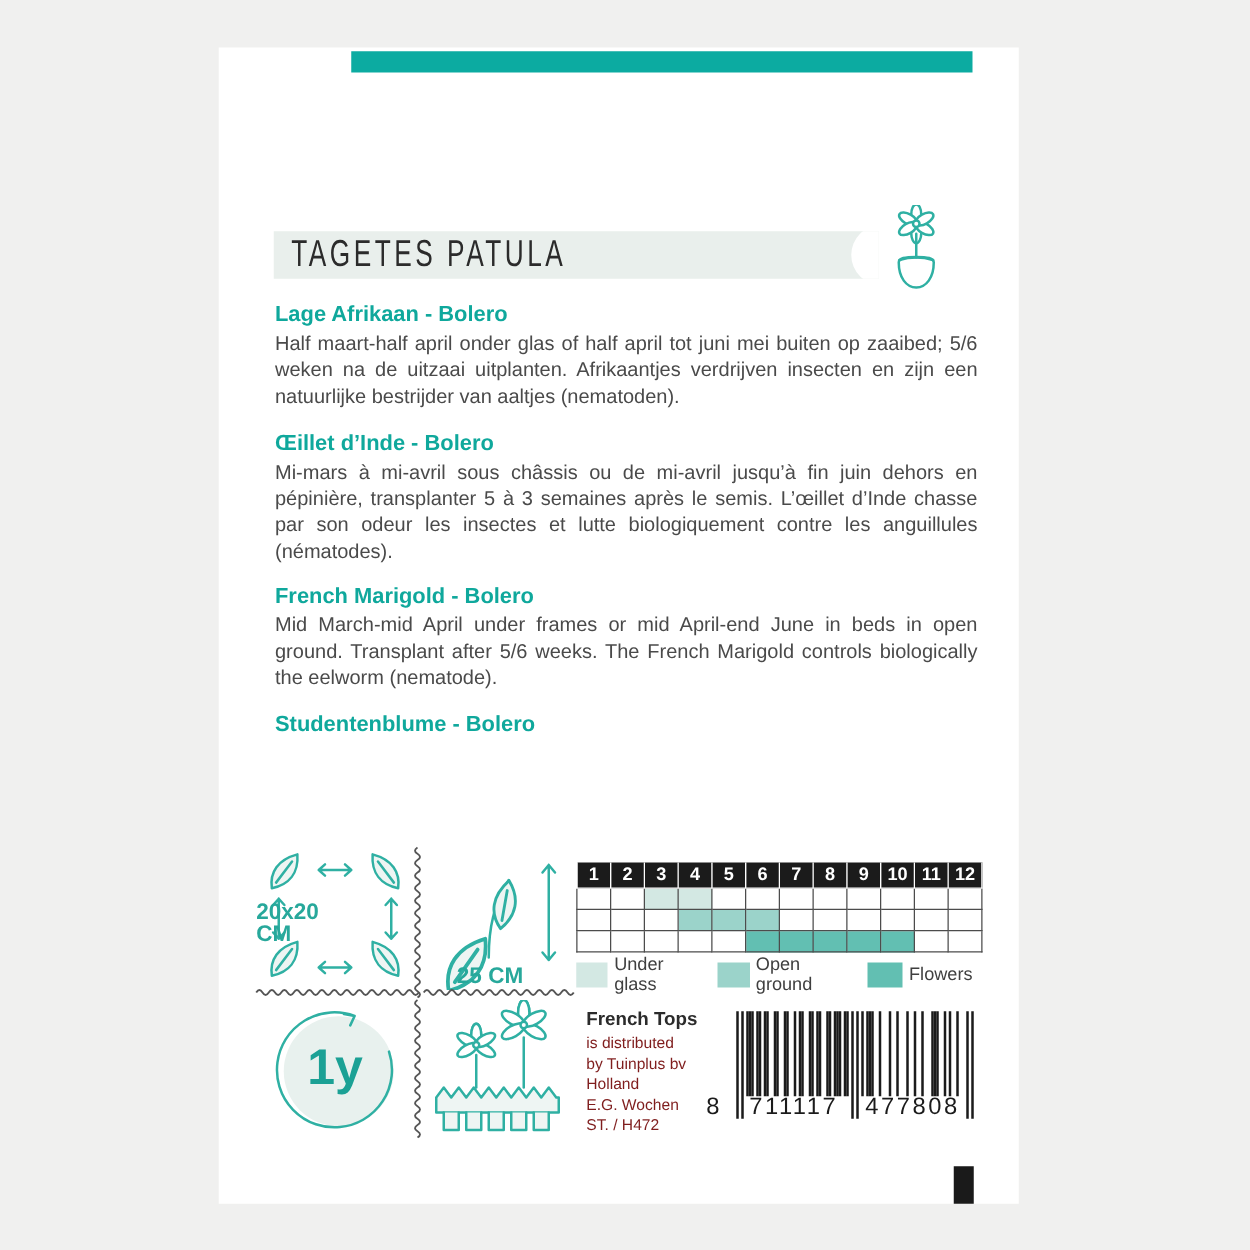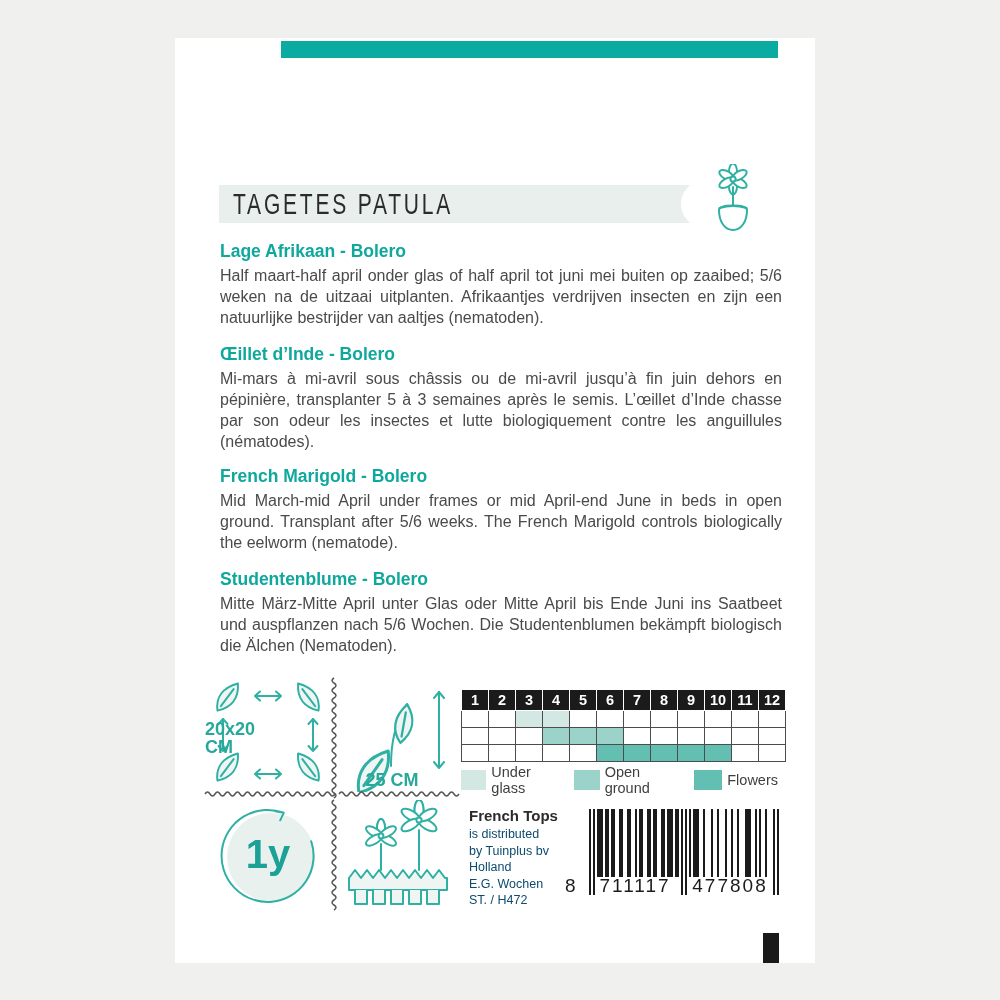--- a/index.html
+++ b/index.html
@@ -46,21 +46,21 @@
     font-weight:700;border:1.5px solid #ffffff;border-top:none;text-align:center;padding:0;}
   .calendar td{width:26px;height:16px;border:1px solid #4c4c4c;padding:0;background:#ffffff;}
   .legend{position:absolute;left:286px;top:726px;width:330px;display:flex;align-items:center;}
   .legend-item{display:flex;align-items:center;margin-right:13px;}
   .legend-item .swatch{width:28px;height:20px;display:inline-block;margin-right:5px;}
   .legend-item .legend-label{font-size:14.5px;color:#3f3f3f;}
 
   
   .distributor{position:absolute;left:294px;top:769px;width:100px;}
   .distributor .brand{font-size:15px;font-weight:700;color:#2b2b2b;margin-bottom:2px;}
-  .distributor .dline{font-size:12.5px;line-height:16.5px;color:#0c4a6e;}
+  .distributor .dline{font-size:12.5px;line-height:16.5px;color:#7f1d1d;}
 
   
   .barcode{position:absolute;left:390px;top:771px;width:214px;height:112px;}
   .bc-first{position:absolute;left:0;top:66px;font-size:19px;color:#1b1b1b;}
   .bars{position:absolute;left:24px;top:0;width:190px;height:88px;}
   .bars .bar{position:absolute;top:0;width:2px;background:#1b1b1b;}
   .bc-num{position:absolute;top:66px;width:88px;text-align:center;font-size:19px;
     letter-spacing:2px;color:#1b1b1b;}
   .bc-num-left{left:26px;}
   .bc-num-right{left:121px;}
@@ -104,21 +104,20 @@
   <div class="sec sec-fr">
     <h2>Œillet d’Inde - Bolero</h2>
     <p>Mi-mars à mi-avril sous châssis ou de mi-avril jusqu’à fin juin dehors en pépinière, transplanter 5 à 3 semaines après le semis. L’œillet d’Inde chasse par son odeur les insectes et lutte biologiquement contre les anguillules (nématodes).</p>
   </div>
   <div class="sec sec-en">
     <h2>French Marigold - Bolero</h2>
     <p>Mid March-mid April under frames or mid April-end June in beds in open ground. Transplant after 5/6 weeks. The French Marigold controls biologically the eelworm (nematode).</p>
   </div>
   <div class="sec sec-de">
     <h2>Studentenblume - Bolero</h2>
-    <p>Mitte März-Mitte April unter Glas oder Mitte April bis Ende Juni ins Saatbeet und auspflanzen nach 5/6 Wochen. Die Studentenblumen bekämpft biologisch die Älchen (Nematoden).</p>
   </div>
 
   <div class="quad q1">
     <svg width="126" height="114" viewBox="0 0 126 114">
       <defs>
         <g id="leaf">
           <path class="tealstroke leaffill" d="M1,25 C1,12 9,3 25,1 C24,16 15,24 1,25 Z"></path>
           <path class="tealstroke" d="M5,21 C10,16 15,11 20,6"></path>
         </g>
         <g id="harrow">

